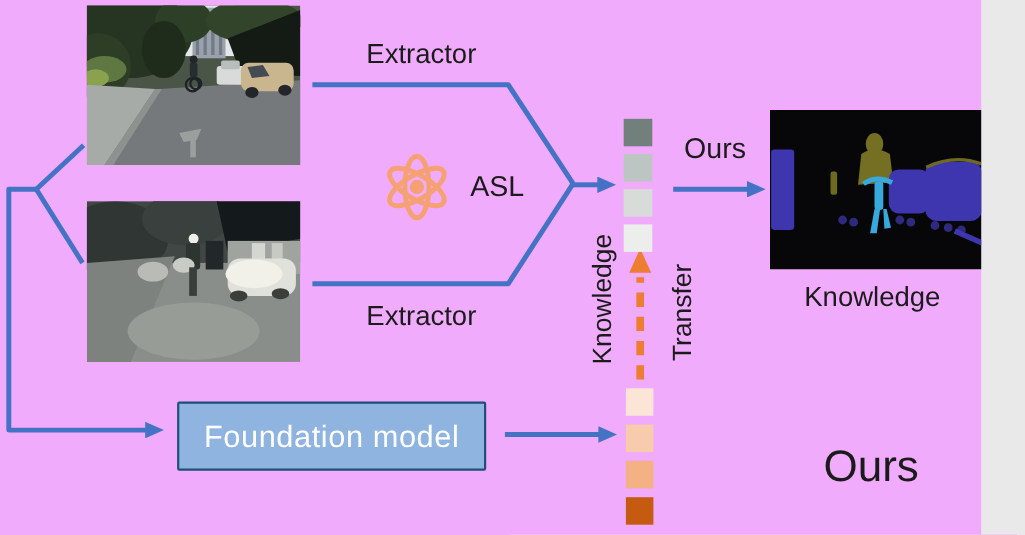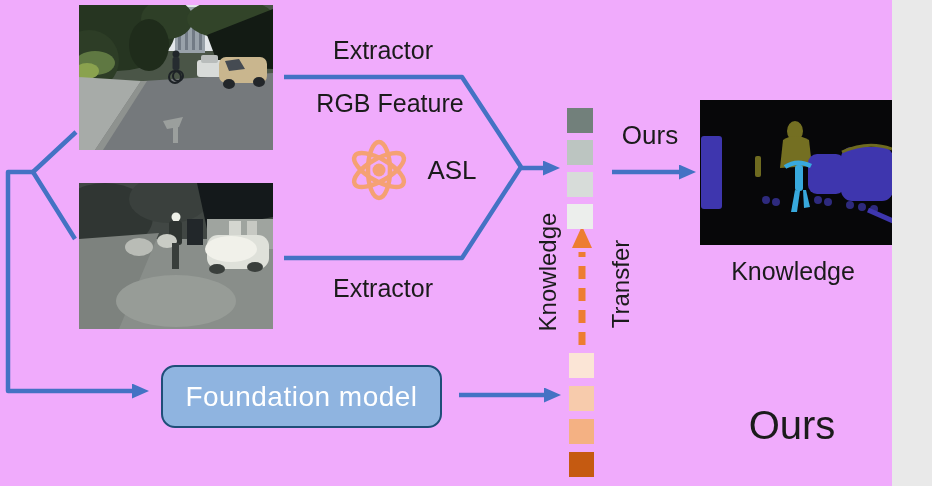--- a/index.html
+++ b/index.html
@@ -14,21 +14,21 @@
   }
   .label.vertical{transform:translate(-50%,-50%) rotate(-90deg);font-size:24px;}
   .label.big{font-size:40px;}
   .label.asl{font-size:26px;}
   .label.head{font-size:26px;}
   #connectors{position:absolute;left:0;top:0;z-index:1;}
   .pic{position:absolute;z-index:2;display:block;}
   .sq{position:absolute;z-index:2;}
   #foundation-box{
     position:absolute;left:161px;top:365px;width:281px;height:63px;
-    background:#8FB4E0;border:2.5px solid #1F4E79;border-radius:14px;
+    background:#8FB4E0;border:2.5px solid #1F4E79;border-radius:2px;
     box-sizing:border-box;display:flex;align-items:center;justify-content:center;
     z-index:2;
   }
   #foundation-box .fm-text{
     color:#ffffff;font-size:28px;letter-spacing:0.5px;font-weight:400;
   }
   #atom{position:absolute;left:348px;top:136px;z-index:2;}
 </style>
 </head>
 <body>
@@ -154,21 +154,20 @@
   <svg id="atom" width="62" height="68" viewBox="0 0 62 68">
     <g stroke="#F5A173" stroke-width="4.5" fill="none">
       <ellipse cx="31" cy="34" rx="28" ry="11" transform="rotate(90 31 34)"></ellipse>
       <ellipse cx="31" cy="34" rx="28" ry="11" transform="rotate(30 31 34)"></ellipse>
       <ellipse cx="31" cy="34" rx="28" ry="11" transform="rotate(150 31 34)"></ellipse>
     </g>
     <circle cx="31" cy="34" r="6.5" fill="#F5A173"></circle>
   </svg>
 
   <div class="label" style="left:383px;top:50px;">Extractor</div>
-  <div class="label" style="left:390px;top:103px;">RGB Feature</div>
   <div class="label asl" style="left:452px;top:170px;">ASL</div>
   <div class="label" style="left:383px;top:288px;">Extractor</div>
   <div class="label head" style="left:650px;top:135px;">Ours</div>
   <div class="label vertical" style="left:548px;top:272px;">Knowledge</div>
   <div class="label vertical" style="left:621px;top:284px;">Transfer</div>
   <div class="label" style="left:793px;top:271px;">Knowledge</div>
   <div class="label big" style="left:792px;top:425px;">Ours</div>
 
   <div id="foundation-box">
     <span class="fm-text">Foundation model</span>

